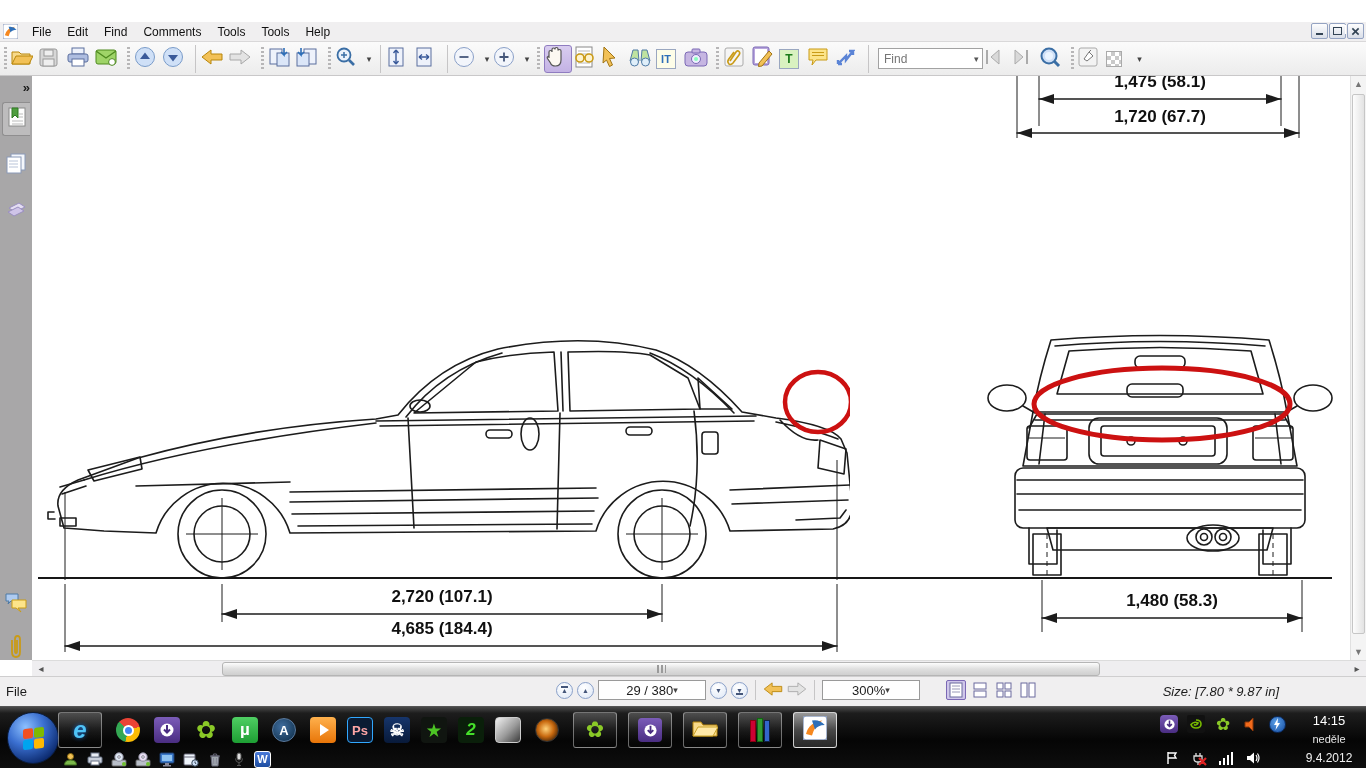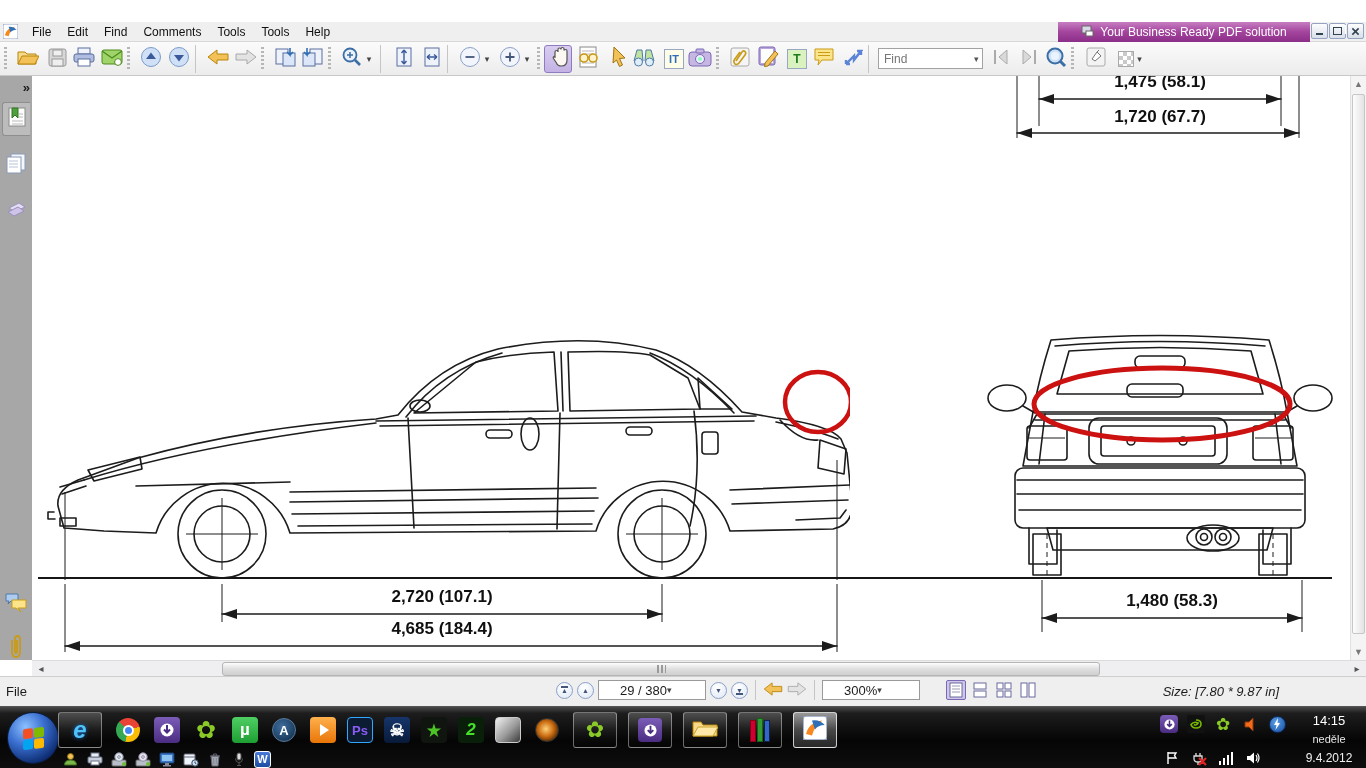--- a/index.html
+++ b/index.html
@@ -23,21 +23,21 @@
   .menubar .micon{width:15px;height:15px;margin:0 6px 0 3px;}
   .mitem{font-size:12px;color:#111;padding:2px 8px;cursor:default;}
   .banner{position:absolute;right:56px;top:0;height:20px;width:252px;background:linear-gradient(180deg,#c77ec2,#a3449d 50%,#8c2f88);display:flex;align-items:center;justify-content:center;color:#fff;font-size:12px;gap:6px;}
   .childctrls{position:absolute;right:2px;top:1px;display:flex;gap:1px;}
   .cbtn{width:17px;height:16px;border:1px solid #94a3c2;background:linear-gradient(180deg,#fdfdfd,#d9dee8);display:flex;align-items:center;justify-content:center;border-radius:2px;}
 
   
   .toolbar{left:0;top:42px;width:1366px;height:34px;background:linear-gradient(180deg,#fbfbfb,#ececec);border-bottom:1px solid #c9c8c9;display:flex;align-items:center;}
   .grip{width:3px;height:24px;margin:0 4px;background:repeating-linear-gradient(180deg,#b7b6b7 0 2px,transparent 2px 4px);}
   .vsep{width:1px;height:28px;background:#c6c5c6;margin:0 5px;}
-  .tbtn{width:28px;height:28px;border:none;background:transparent;display:flex;align-items:center;justify-content:flex-end;padding:0;border-radius:3px;}
+  .tbtn{width:28px;height:28px;border:none;background:transparent;display:flex;align-items:center;justify-content:flex-start;padding:0;border-radius:3px;}
   .tbtn.sel{background:linear-gradient(180deg,#d9cdf0,#c3b2e4);border:1px solid #8f7cc0;}
   .caretb{width:12px;height:28px;border:none;background:transparent;font-size:9px;color:#444;padding:0;}
   .findwrap{display:flex;align-items:center;border:1px solid #a2a2a2;background:#fff;height:21px;margin-left:4px;}
   .findwrap input{border:none;outline:none;width:92px;height:17px;font-size:12px;color:#333;padding-left:5px;}
   .checker{width:16px;height:16px;border:1px solid #aaa;background:conic-gradient(#c9c9c9 0 25%,#fff 0 50%,#c9c9c9 0 75%,#fff 0 100%);background-size:8px 8px;}
 
   
   .sidebar{left:0;top:76px;width:32px;height:584px;background:#a8a7a8;}
   .sbexpand{position:absolute;right:2px;top:4px;color:#1a1a1a;font-size:13px;font-weight:bold;}
   .sbtab{position:absolute;left:2px;width:28px;height:34px;display:flex;align-items:center;justify-content:center;border-radius:3px 0 0 3px;}
@@ -61,21 +61,21 @@
   .htrack{position:relative;flex:1;height:14px;}
   .hthumb{position:absolute;left:172px;top:0;width:878px;height:14px;background:linear-gradient(180deg,#fdfdfd,#dfdfdf 50%,#cfcfcf);border:1px solid #b5b5b5;border-radius:3px;display:flex;align-items:center;justify-content:center;}
   .hgrip{width:9px;height:8px;background:repeating-linear-gradient(90deg,#9a9a9a 0 2px,transparent 2px 4px);}
 
   
   .statusbar{left:0;top:676px;width:1366px;height:30px;background:#f0eff0;border-top:1px solid #cfcecf;font-size:13px;color:#1c1c1c;}
   .stready{position:absolute;left:6px;top:7px;}
   .stcenter{position:absolute;left:556px;top:3px;display:flex;align-items:center;gap:4px;}
   .circb{width:17px;height:17px;border-radius:50%;border:1px solid #8aa0c8;background:radial-gradient(circle at 40% 30%,#fff,#dde7f6);display:flex;align-items:center;justify-content:center;font-size:7px;color:#44567a;position:relative;}
   .circb .edge{position:absolute;width:7px;height:2px;background:#44567a;}
-  .combo{height:20px;border:1px solid #9a9a9a;background:#fff;display:flex;align-items:center;justify-content:flex-start;padding:0 21px;font-size:13px;}
+  .combo{height:20px;border:1px solid #9a9a9a;background:#fff;display:flex;align-items:center;justify-content:center;padding:0 21px;font-size:13px;}
   .stsep{width:1px;height:20px;background:#c6c5c6;margin:0 3px;}
   .layico{width:20px;height:20px;display:flex;align-items:center;justify-content:center;border-radius:2px;}
   .layico.sel{background:#cfc6ea;border:1px solid #7b68b5;}
   .stsize{position:absolute;right:87px;top:7px;font-style:italic;}
 
   
   .taskbar{left:0;top:706px;width:1366px;height:62px;background:linear-gradient(180deg,#4a4a4a 0%,#1d1d1d 10%,#050505 55%,#0e0e0e 100%);border-top:1px solid #555;}
   .orb{position:absolute;left:7px;top:5px;width:52px;height:52px;border-radius:50%;background:radial-gradient(circle at 35% 28%,#8cc0ff 0%,#3a6fd0 38%,#0c2a6e 78%,#06173f 100%);border:1px solid #0a1c3c;display:flex;align-items:center;justify-content:center;}
   .flag{display:grid;grid-template-columns:10px 10px;grid-template-rows:10px 10px;gap:1px;transform:skewY(-6deg);}
   .flag span{border-radius:2px;}
@@ -108,27 +108,20 @@
           <path d="M6 3 Q11 2 14.5 6 Q10 6 8 9 Z" fill="#2e6fb8"></path>
         </svg>
     </span>
     <span class="mitem">File</span>
     <span class="mitem">Edit</span>
     <span class="mitem">Find</span>
     <span class="mitem">Comments</span>
     <span class="mitem">Tools</span>
     <span class="mitem">Tools</span>
     <span class="mitem">Help</span>
-    <div class="banner">
-      <span><svg width="13" height="12" viewBox="0 0 13 12">
-            <rect x="1" y="1" width="9" height="7" fill="#d8d8e8" stroke="#666"></rect>
-            <rect x="5" y="6" width="7" height="5" fill="#fff" stroke="#666"></rect>
-          </svg></span>
-      <span>Your Business Ready PDF solution</span>
-    </div>
     <div class="childctrls">
       <div class="cbtn">
           <span style="width:7px;height:2px;background:#345;margin-top:6px;"></span>
         </div>
       <div class="cbtn">
           <span class="dualrect" style="border-color:#345;"></span>
         </div>
       <div class="cbtn">
           <span><svg width="9" height="9" viewBox="0 0 10 10">
               <path d="M1.5 1.5 L8.5 8.5 M8.5 1.5 L1.5 8.5" stroke="#345" stroke-width="1.8"></path>
@@ -618,21 +611,21 @@
           <span>µ</span>
         </span>
       <span class="appico">
           <span style="width:24px;height:24px;border-radius:50%;background:radial-gradient(circle at 40% 35%,#3f6d9e,#0c2a43);border:1px solid #5a7a9e;display:flex;align-items:center;justify-content:center;color:#fff;font-weight:bold;font-size:13px;">
             <span>A</span>
           </span>
         </span>
       <span class="sq" style="background:linear-gradient(180deg,#ffb14d,#e87508);">
           <span style="width:0;height:0;border-left:9px solid #fff;border-top:6px solid transparent;border-bottom:6px solid transparent;margin-left:3px;"></span>
         </span>
-      <span class="sq" style="background:#0b1c33;color:#8b5cf6;font-size:13px;border:1px solid #31a8ff;">
+      <span class="sq" style="background:#0b1c33;color:#fca5a5;font-size:13px;border:1px solid #31a8ff;">
           <span>Ps</span>
         </span>
       <span class="sq" style="background:linear-gradient(180deg,#16356b,#081a3a);font-size:17px;">
           <span>☠</span>
         </span>
       <span class="sq" style="background:#101510;color:#4cc424;font-size:16px;">
           <span>★</span>
         </span>
       <span class="sq" style="background:#0a1f0a;color:#45e02a;font-size:17px;font-style:italic;">
           <span>2</span>

